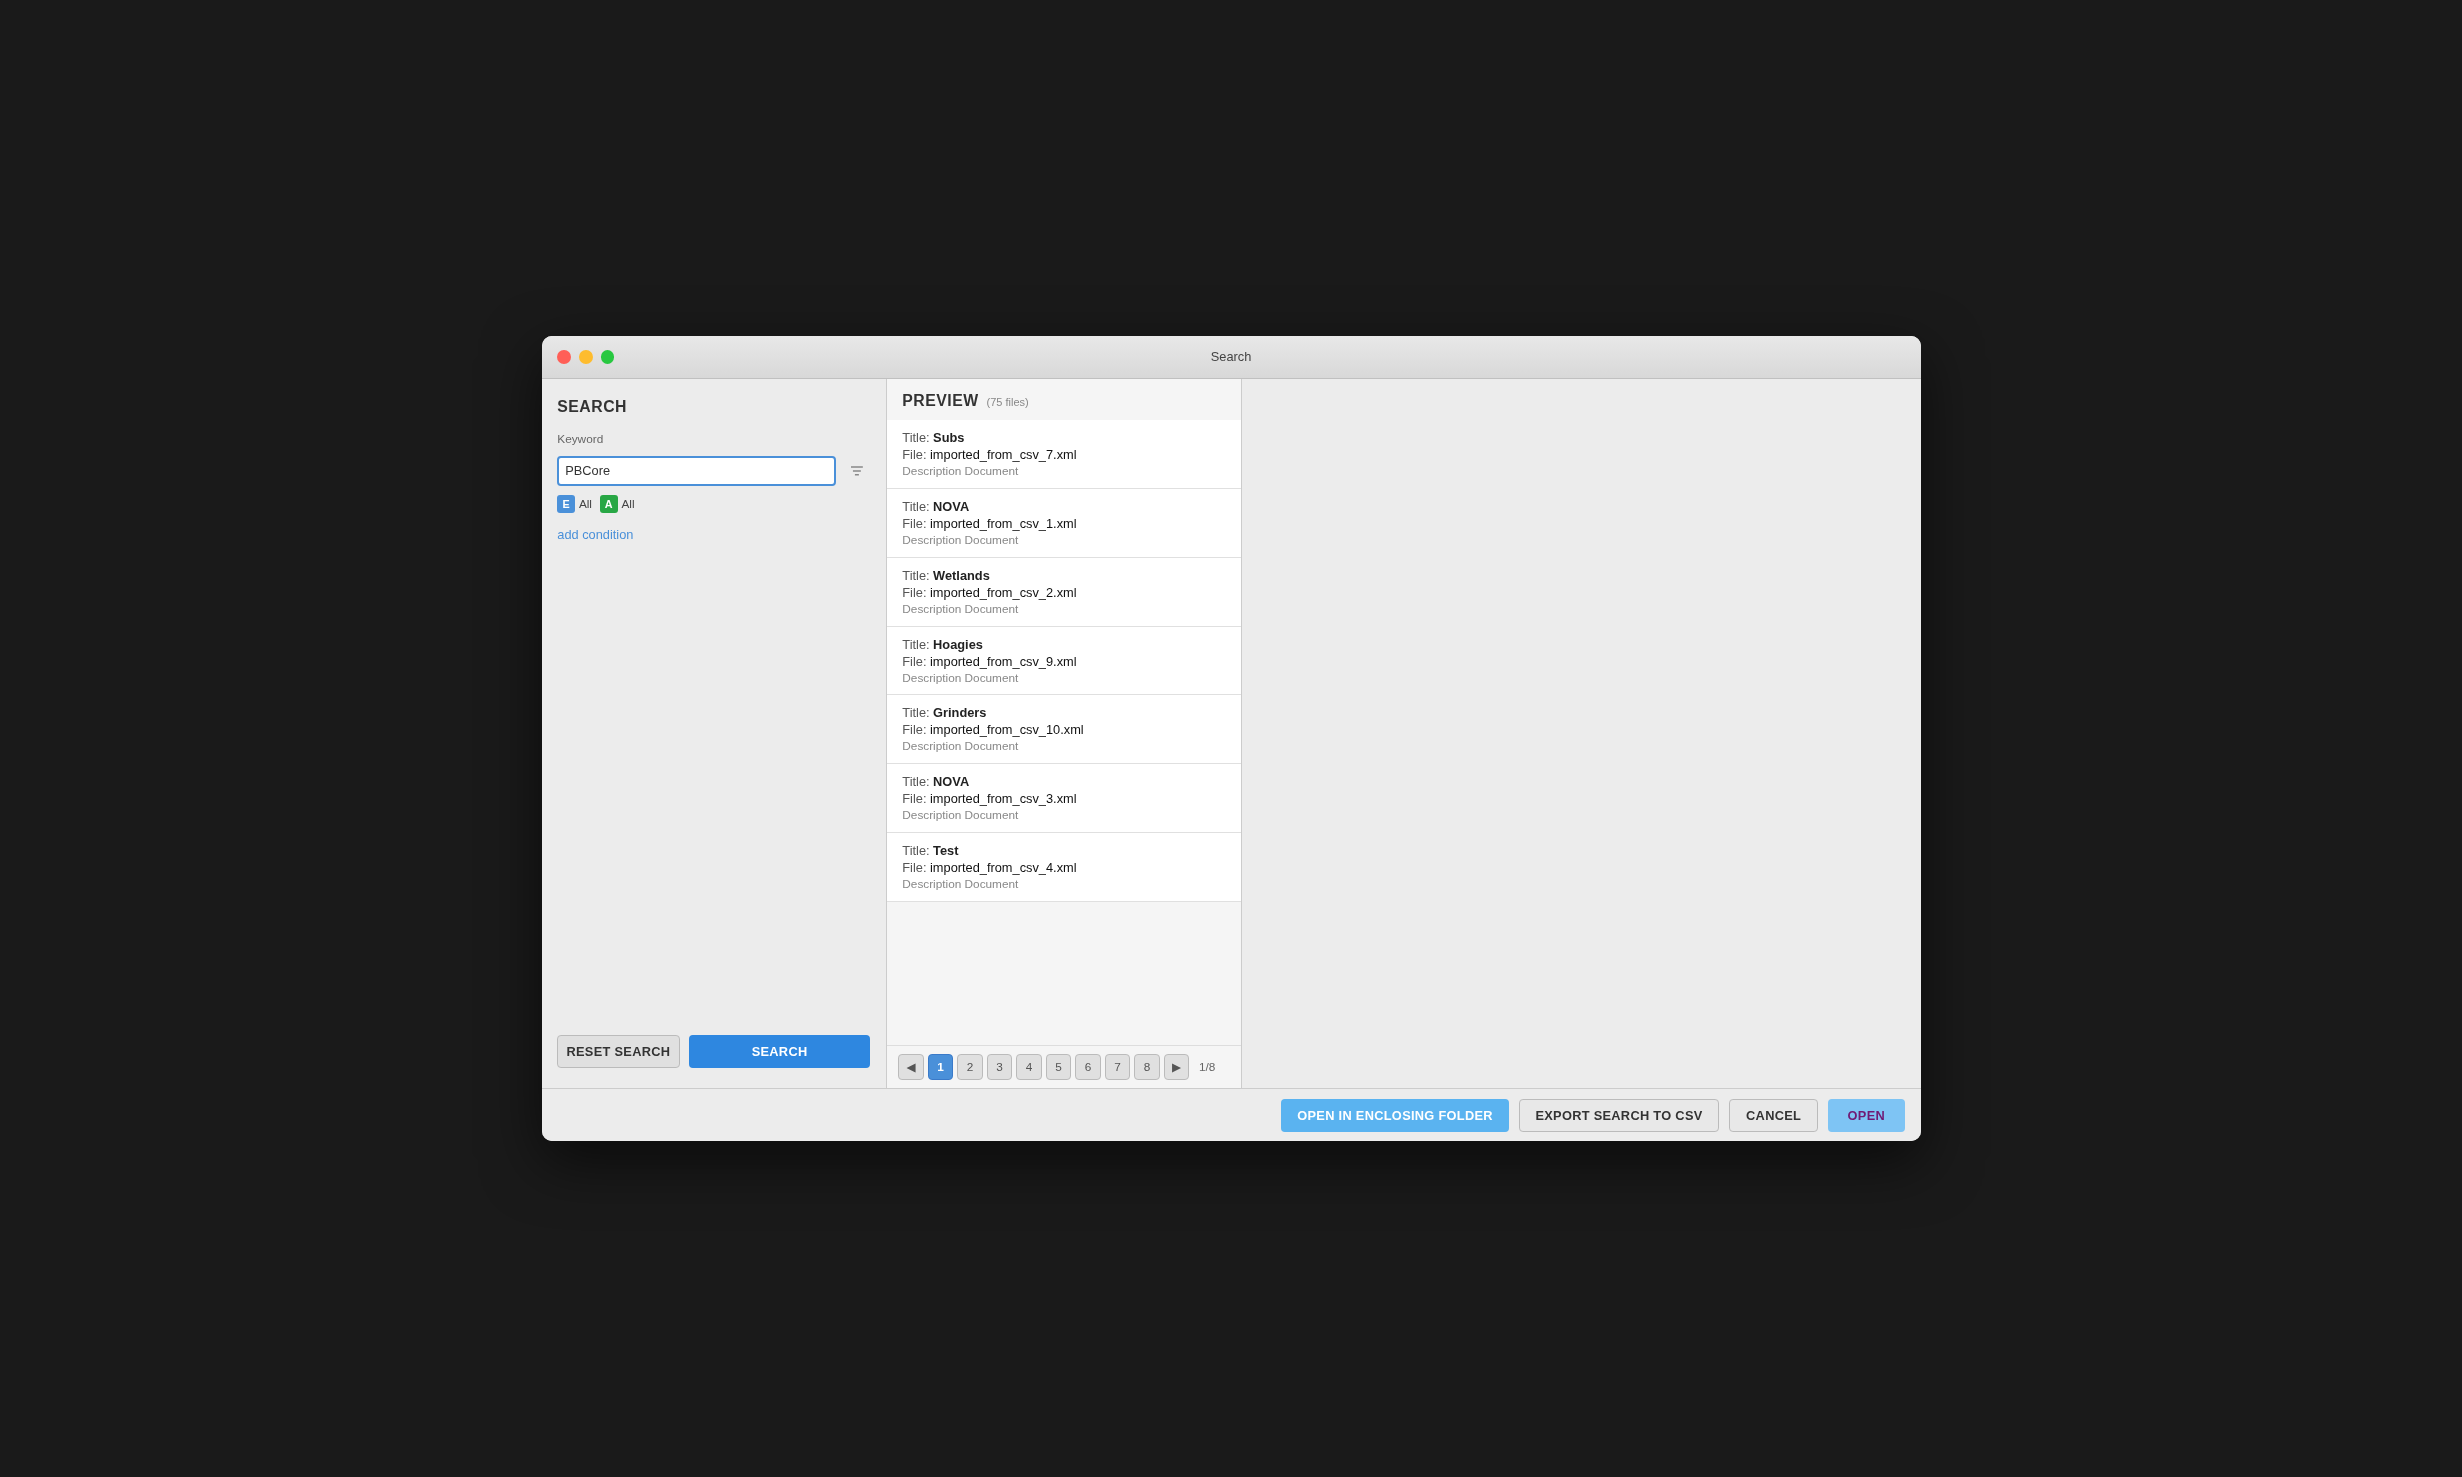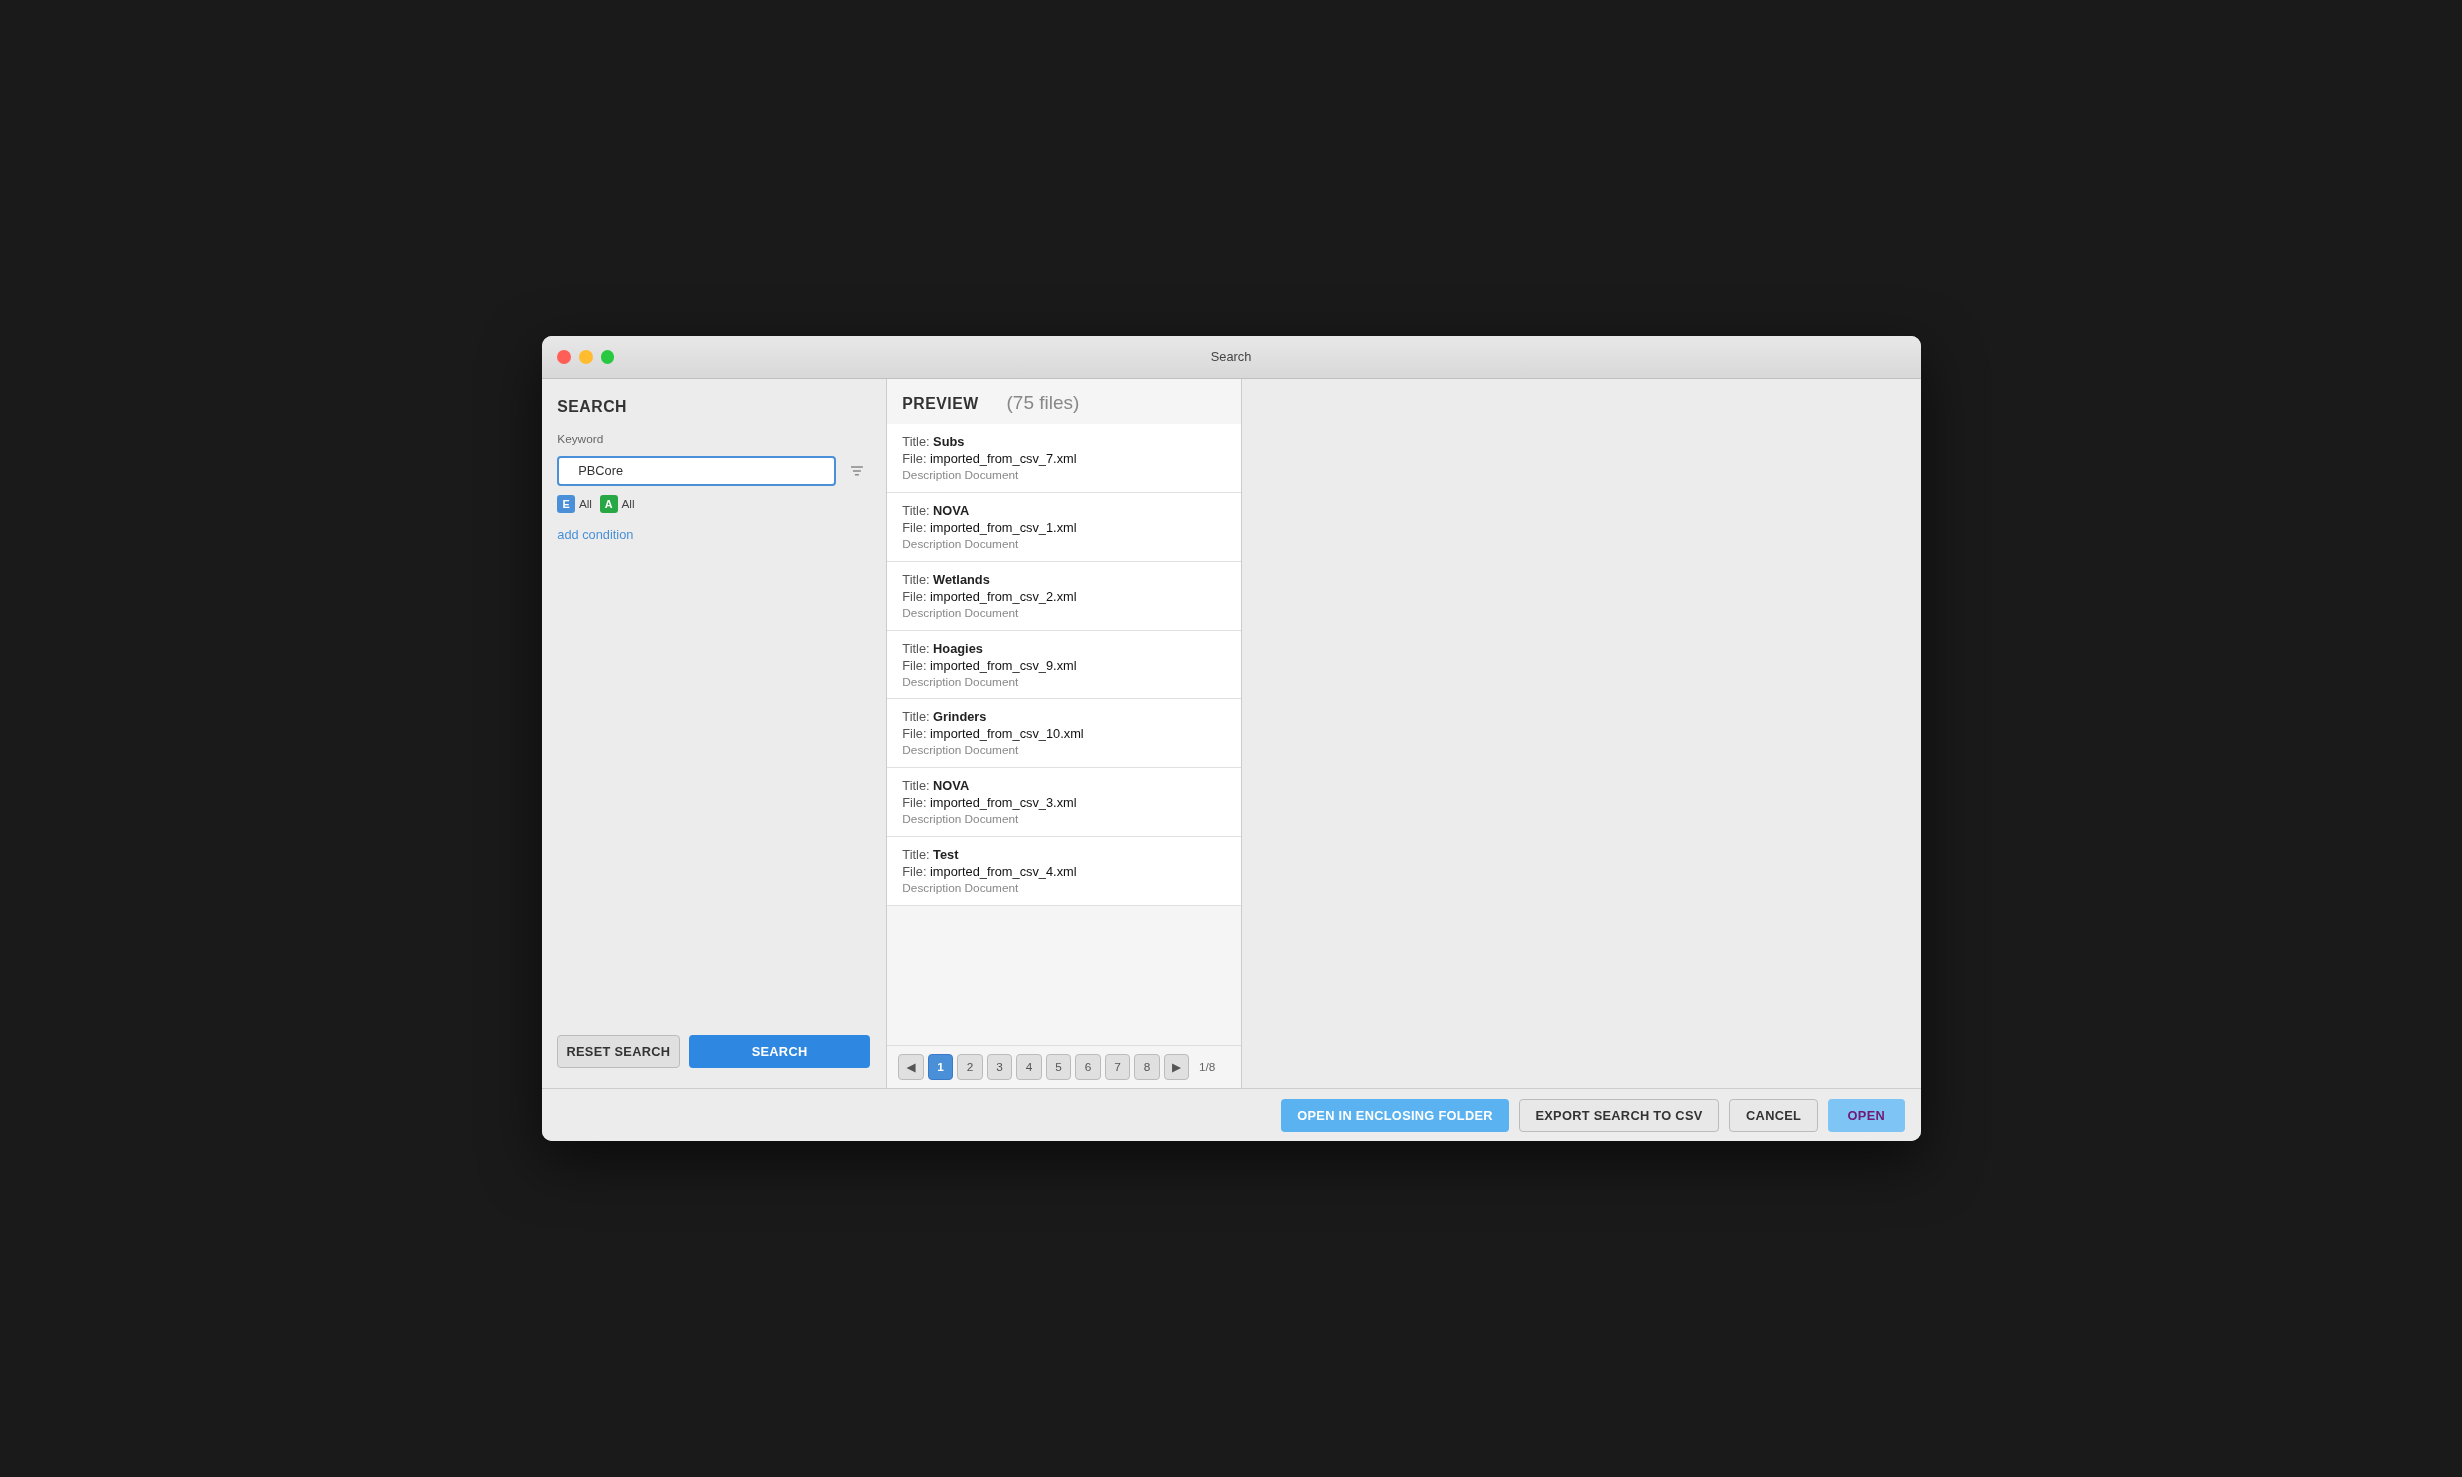--- a/index.html
+++ b/index.html
@@ -85,21 +85,21 @@
 
     .keyword-input-row {
       display: flex;
       align-items: center;
       gap: 7.9px;
     }
 
     .keyword-input {
       flex: 1;
       height: 29.6px;
-      padding: 0 19px;
+      padding: 0 6px;
       border: 2px solid #4a90d9;
       border-radius: 3.9px;
       font-size: 12.8px;
       background: white;
       color: #333;
       outline: none;
     }
 
     .filter-icon-btn {
       width: 25.6px;
@@ -208,23 +208,22 @@
     }
 
     .results-title {
       font-size: 15.8px;
       font-weight: 700;
       color: #333;
       letter-spacing: 0.5px;
     }
 
     .results-count {
-      font-size: 19px;
+      font-size: 11px;
       color: #888;
-      margin-left: 20px;
     }
 
     .result-item {
       padding: 9.9px 15.8px;
       border-bottom: 1px solid #e0e0e0;
       background: white;
       cursor: pointer;
     }
 
     .result-title {

